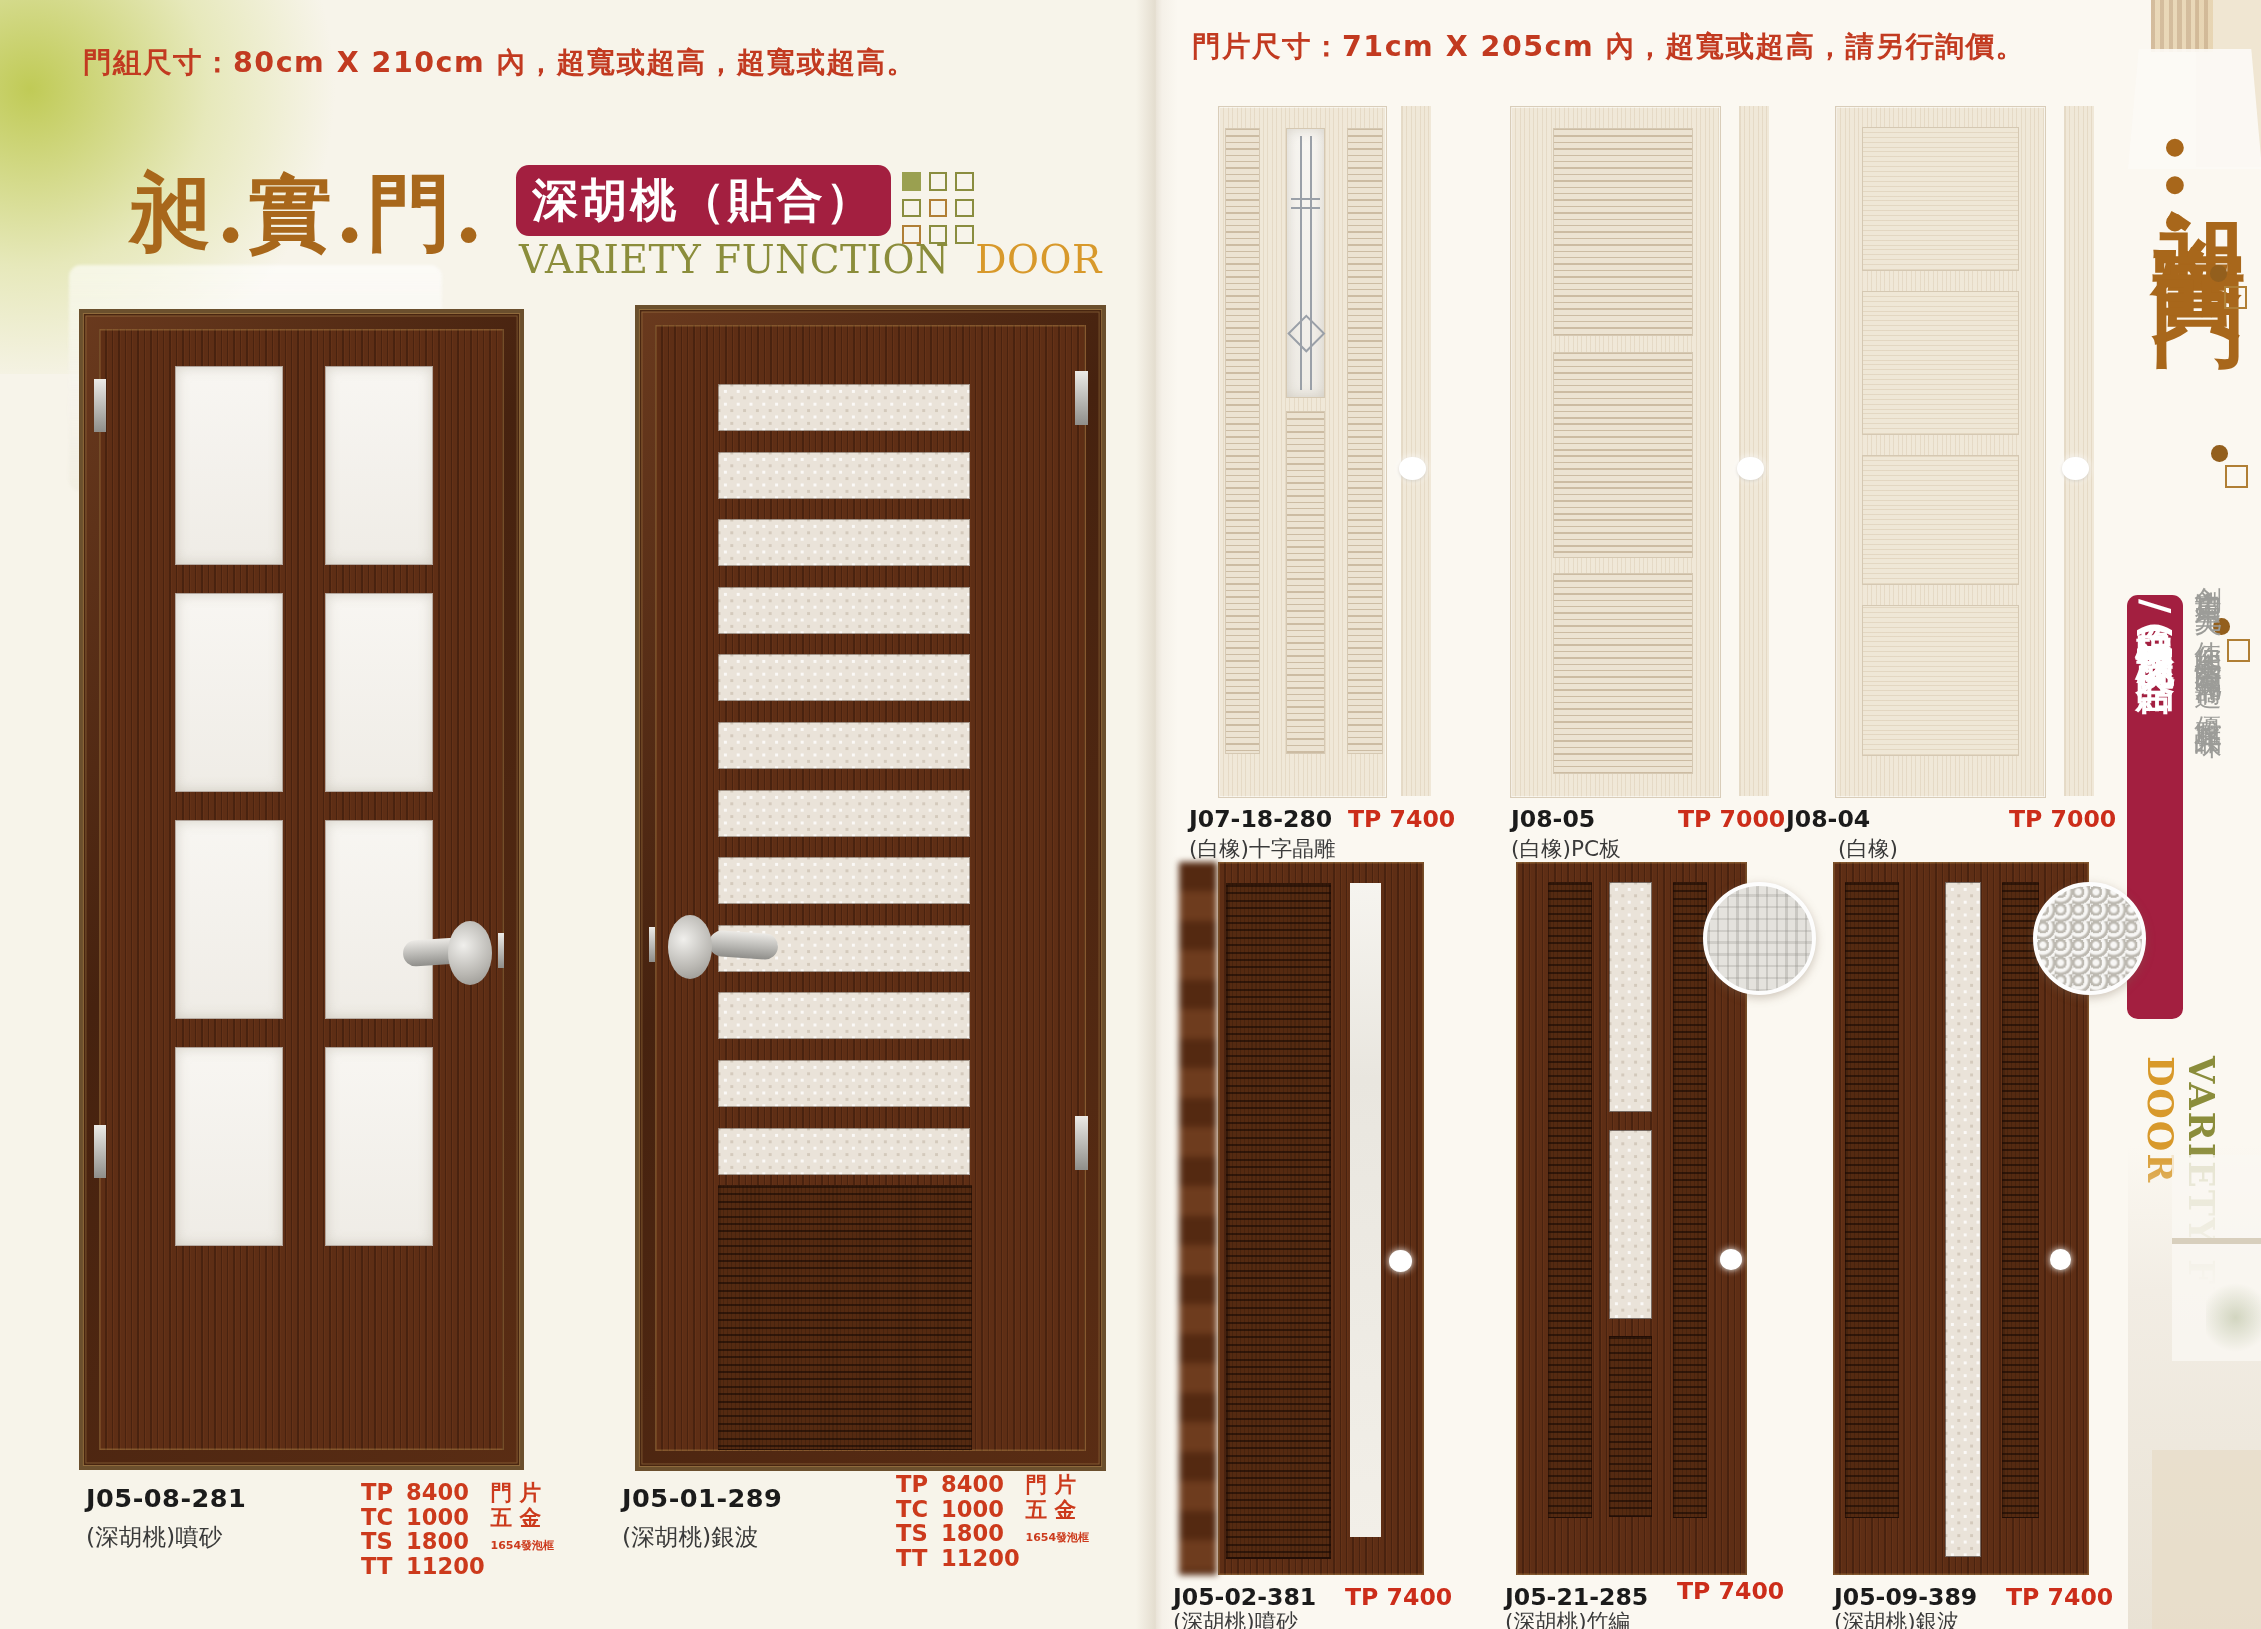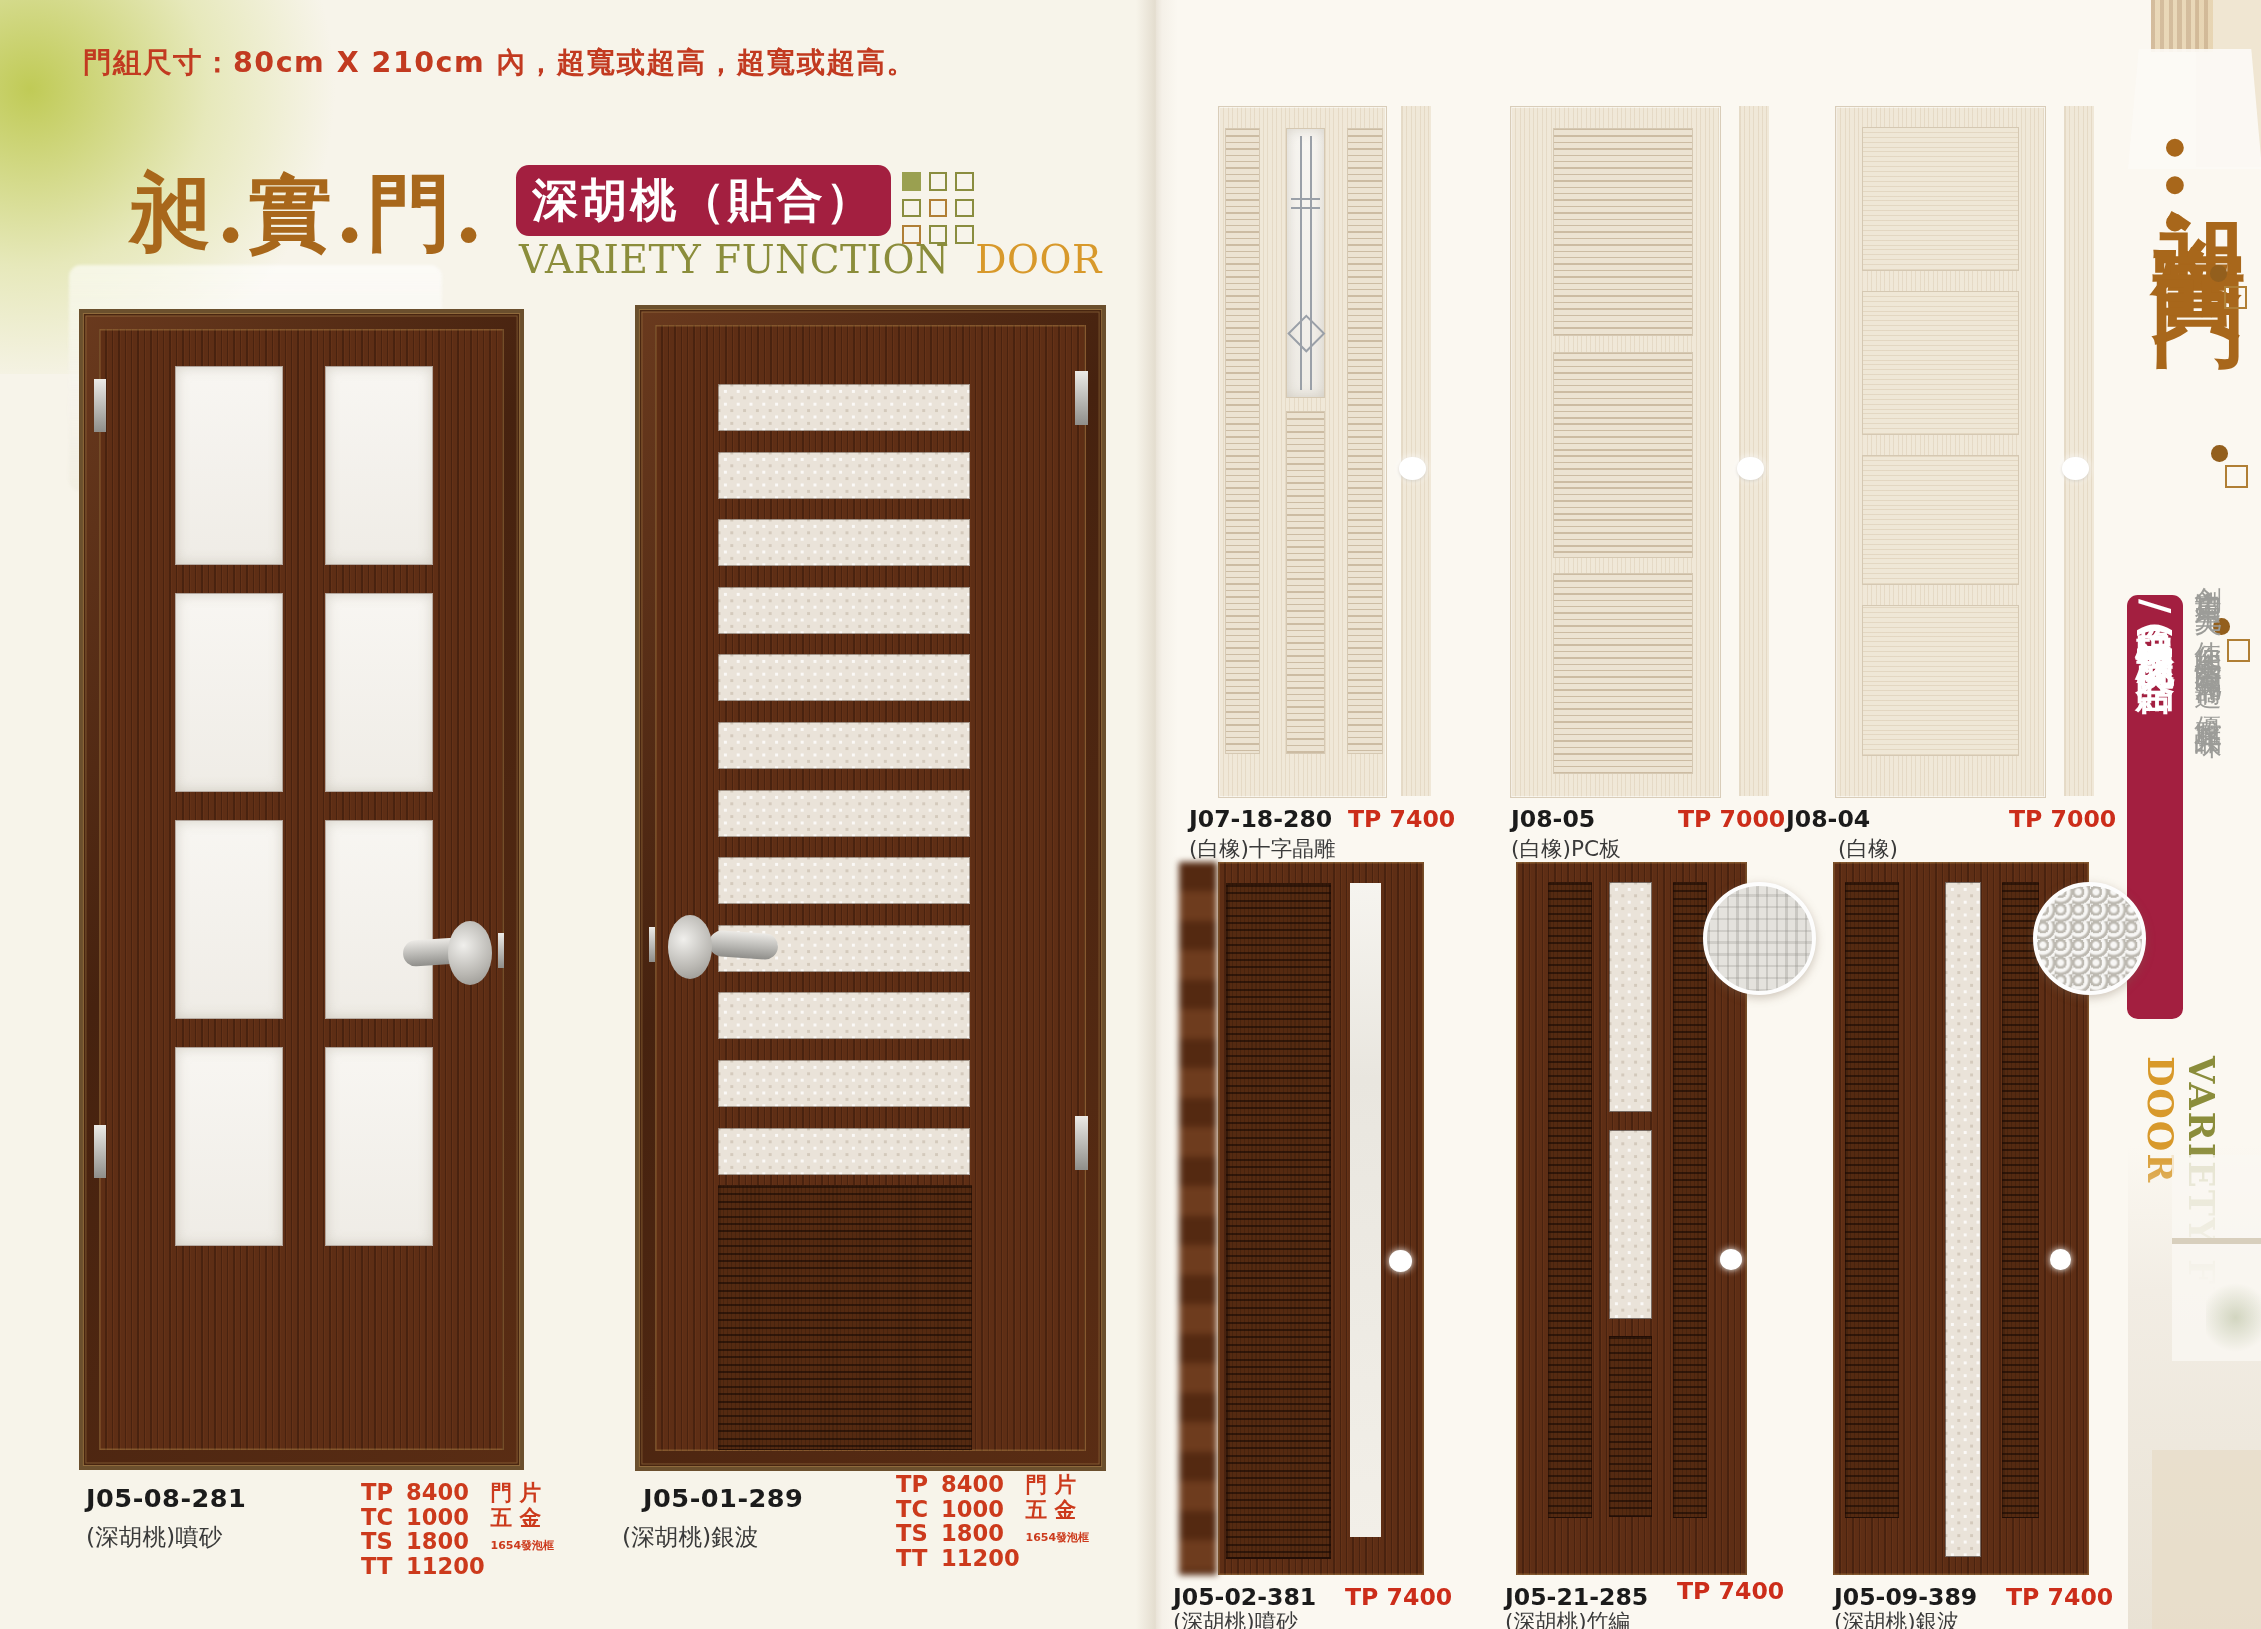--- a/index.html
+++ b/index.html
@@ -178,21 +178,21 @@
       <span class="pl">TS</span>
       <span class="pv">1800</span>
       <span class="pn sm">1654發泡框</span>
     </div>
     <div class="price-line">
       <span class="pl">TT</span>
       <span class="pv">11200</span>
       <span class="pn"></span>
     </div>
   </div>
-  <div class="abs code" style="left:622px;top:1483px;margin-left:21px;">J05-01-289</div>
+  <div class="abs code" style="left:622px;top:1483px;">J05-01-289</div>
   <div class="abs finish" style="left:622px;top:1521px;">(深胡桃)銀波</div>
   <div class="abs" style="left:896px;top:1470px;">
     <div class="price-line">
       <span class="pl">TP</span>
       <span class="pv">8400</span>
       <span class="pn">門 片</span>
     </div>
     <div class="price-line">
       <span class="pl">TC</span>
       <span class="pv">1000</span>
@@ -203,20 +203,21 @@
       <span class="pv">1800</span>
       <span class="pn sm">1654發泡框</span>
     </div>
     <div class="price-line">
       <span class="pl">TT</span>
       <span class="pv">11200</span>
       <span class="pn"></span>
     </div>
   </div>
 
+  <div class="abs size-note" style="left:1192px;top:27.5px;">門片尺寸：71cm X 205cm 內，超寬或超高，請另行詢價。</div>
 
   <div class="abs" style="left:1218px;top:106px;width:211px;height:690px;">
     <div class="abs oak leaf-o" style="left:0;top:0;width:167px;height:690px;"></div>
     <div class="abs louv-l" style="left:6.9px;top:22px;width:33px;height:624px;border:0.5px solid #d5c8b2;"></div>
     <div class="abs frost" style="left:68px;top:22px;width:37px;height:268px;border:0.5px solid #d5c8b2;">
       <div class="cm-line" style="left:12.8px;"></div>
       <div class="cm-line" style="left:22.6px;"></div>
       <div class="cm-bar" style="top:69px;"></div>
       <div class="cm-bar" style="top:78px;"></div>
       <div class="cm-dia" style="top:191px;"></div>

